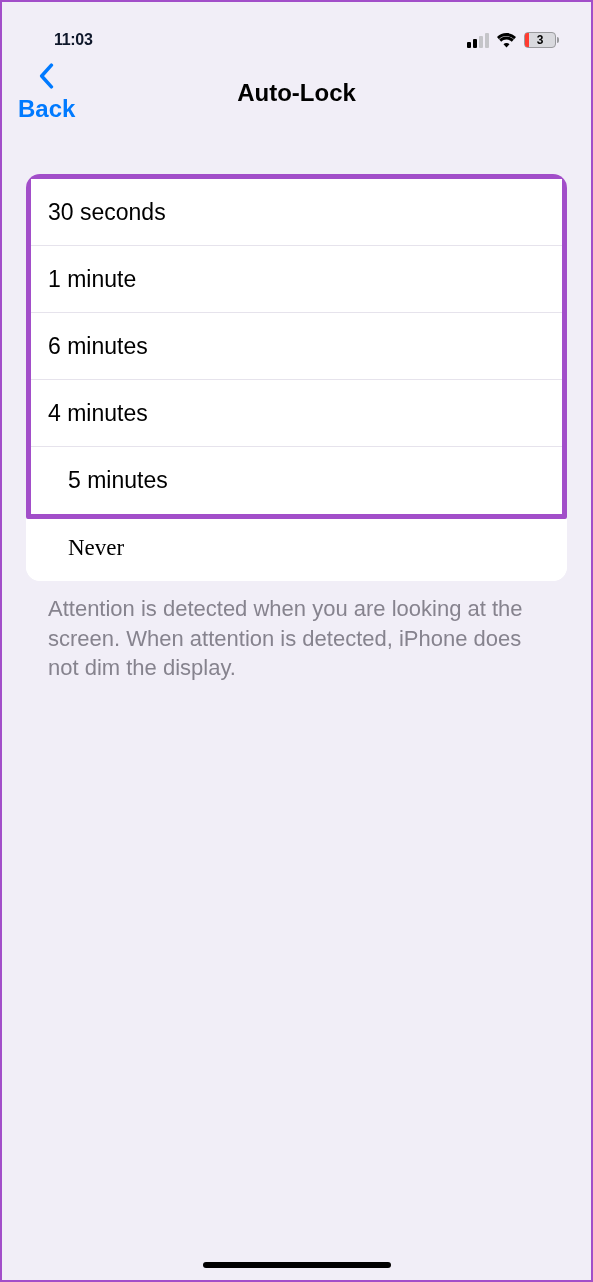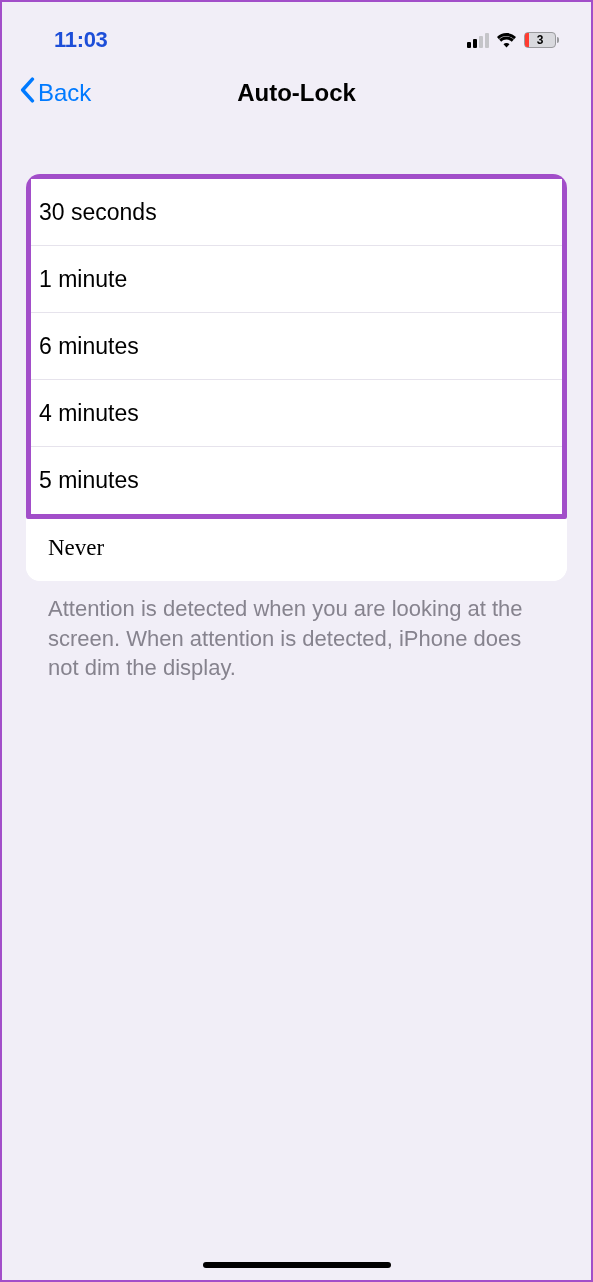--- a/index.html
+++ b/index.html
@@ -18,23 +18,23 @@
       overflow: hidden;
     }
     .status-bar {
       display: flex;
       justify-content: space-between;
       align-items: center;
       padding: 18px 32px 0 52px;
       height: 58px;
     }
     .status-time {
-      font-size: 22px;
+      font-size: 16px;
       font-weight: 600;
-      color: #1d4ed8;
+      color: #0f172a;
       letter-spacing: -0.3px;
     }
     .status-icons {
       display: flex;
       align-items: center;
       gap: 7px;
     }
     .cell-signal {
       display: flex;
       align-items: flex-end;
@@ -99,24 +99,25 @@
       align-items: center;
       padding: 18px 20px 16px 20px;
       position: relative;
       height: 64px;
     }
     .back-button {
       display: flex;
       align-items: center;
       color: #007aff;
       font-size: 24px;
-      font-weight: 400;
+      font-weight: 700;
       cursor: pointer;
       position: absolute;
       left: 16px;
+      flex-direction: column;
     }
     .back-chevron {
       margin-right: 2px;
     }
     .nav-title {
       position: absolute;
       left: 50%;
       transform: translateX(-50%);
       font-size: 24px;
       font-weight: 600;
@@ -141,25 +142,26 @@
     .list-item {
       display: flex;
       justify-content: space-between;
       align-items: center;
       padding: 19px 20px 19px 22px;
       border-bottom: 1px solid #e6e3ec;
       cursor: pointer;
       min-height: 67px;
     }
     .highlight-border .list-item {
-      padding-left: 8px;
+      padding-left: 17px;
       padding-right: 15px;
     }
     .list-item:last-child {
       border-bottom: none;
+      margin-left: 20px;
     }
     .list-item-label {
       font-size: 23px;
       color: #000;
       font-weight: 400;
     }
     .checkmark {
       color: #007aff;
     }
     .footer-text {

